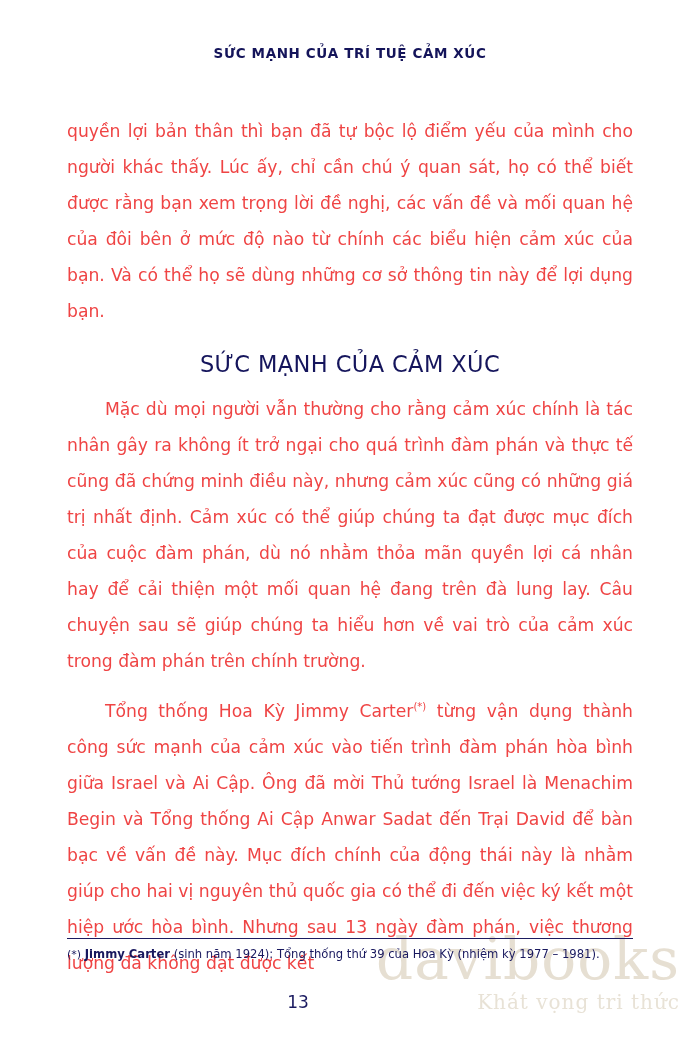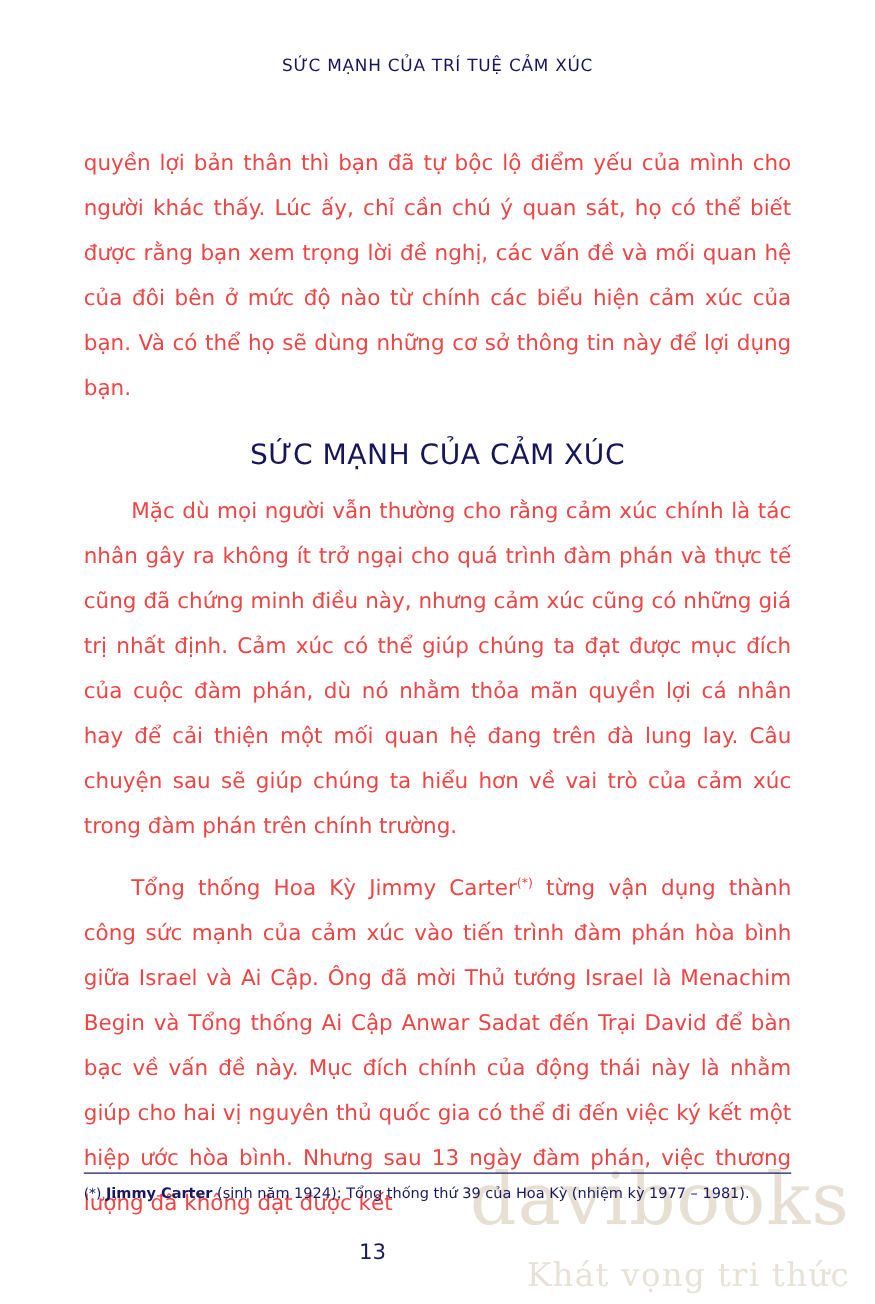--- a/index.html
+++ b/index.html
@@ -29,36 +29,36 @@
   .watermark .wm-main {
     font-family: "DejaVu Serif", serif;
     font-size: 58px;
     color: #e6dfd2;
     letter-spacing: 1px;
     line-height: 1;
     font-weight: 400;
   }
   .watermark .wm-sub {
     font-family: "DejaVu Serif", serif;
-    font-size: 26px;
+    font-size: 20px;
     color: #e8e2d6;
     letter-spacing: 1px;
-    margin-top: 20px;
+    margin-top: 4px;
     line-height: 1;
   }
   .content {
     position: relative;
     z-index: 2;
   }
   .running-head {
     text-align: center;
     font-size: 13.5px;
     letter-spacing: 0.6px;
     color: #14145a;
-    font-weight: 400;
+    font-weight: 700;
     margin-top: 45px;
     font-family: "DejaVu Sans", sans-serif;
   }
   .body-block {
     margin: 0 auto;
     width: 566px;
     padding-top: 52px;
   }
   p.para {
     margin: 0 0 0 0;

